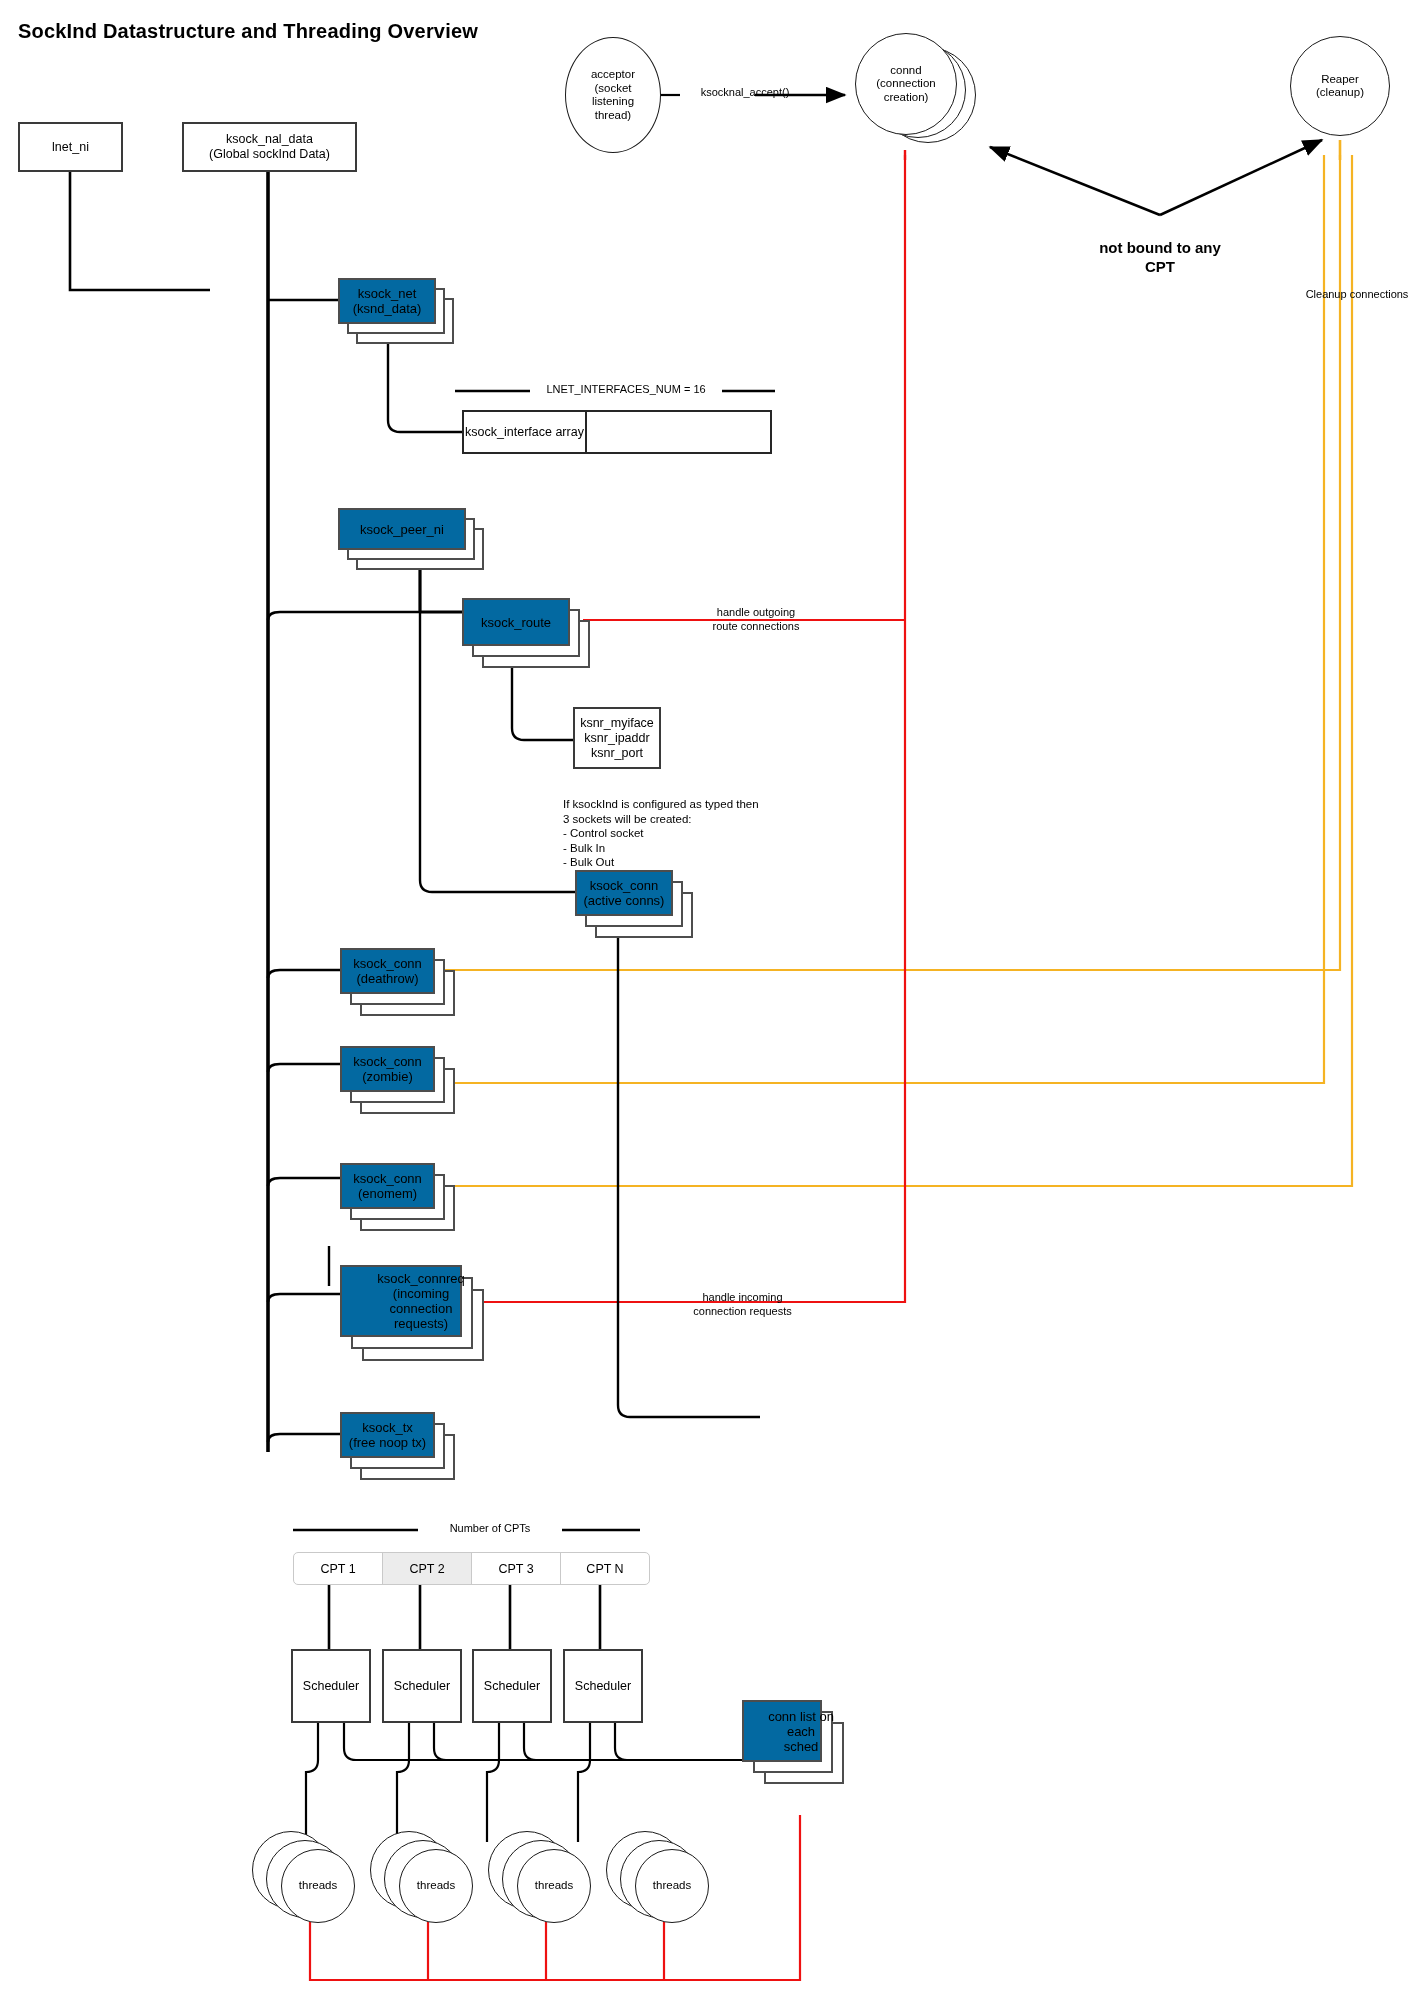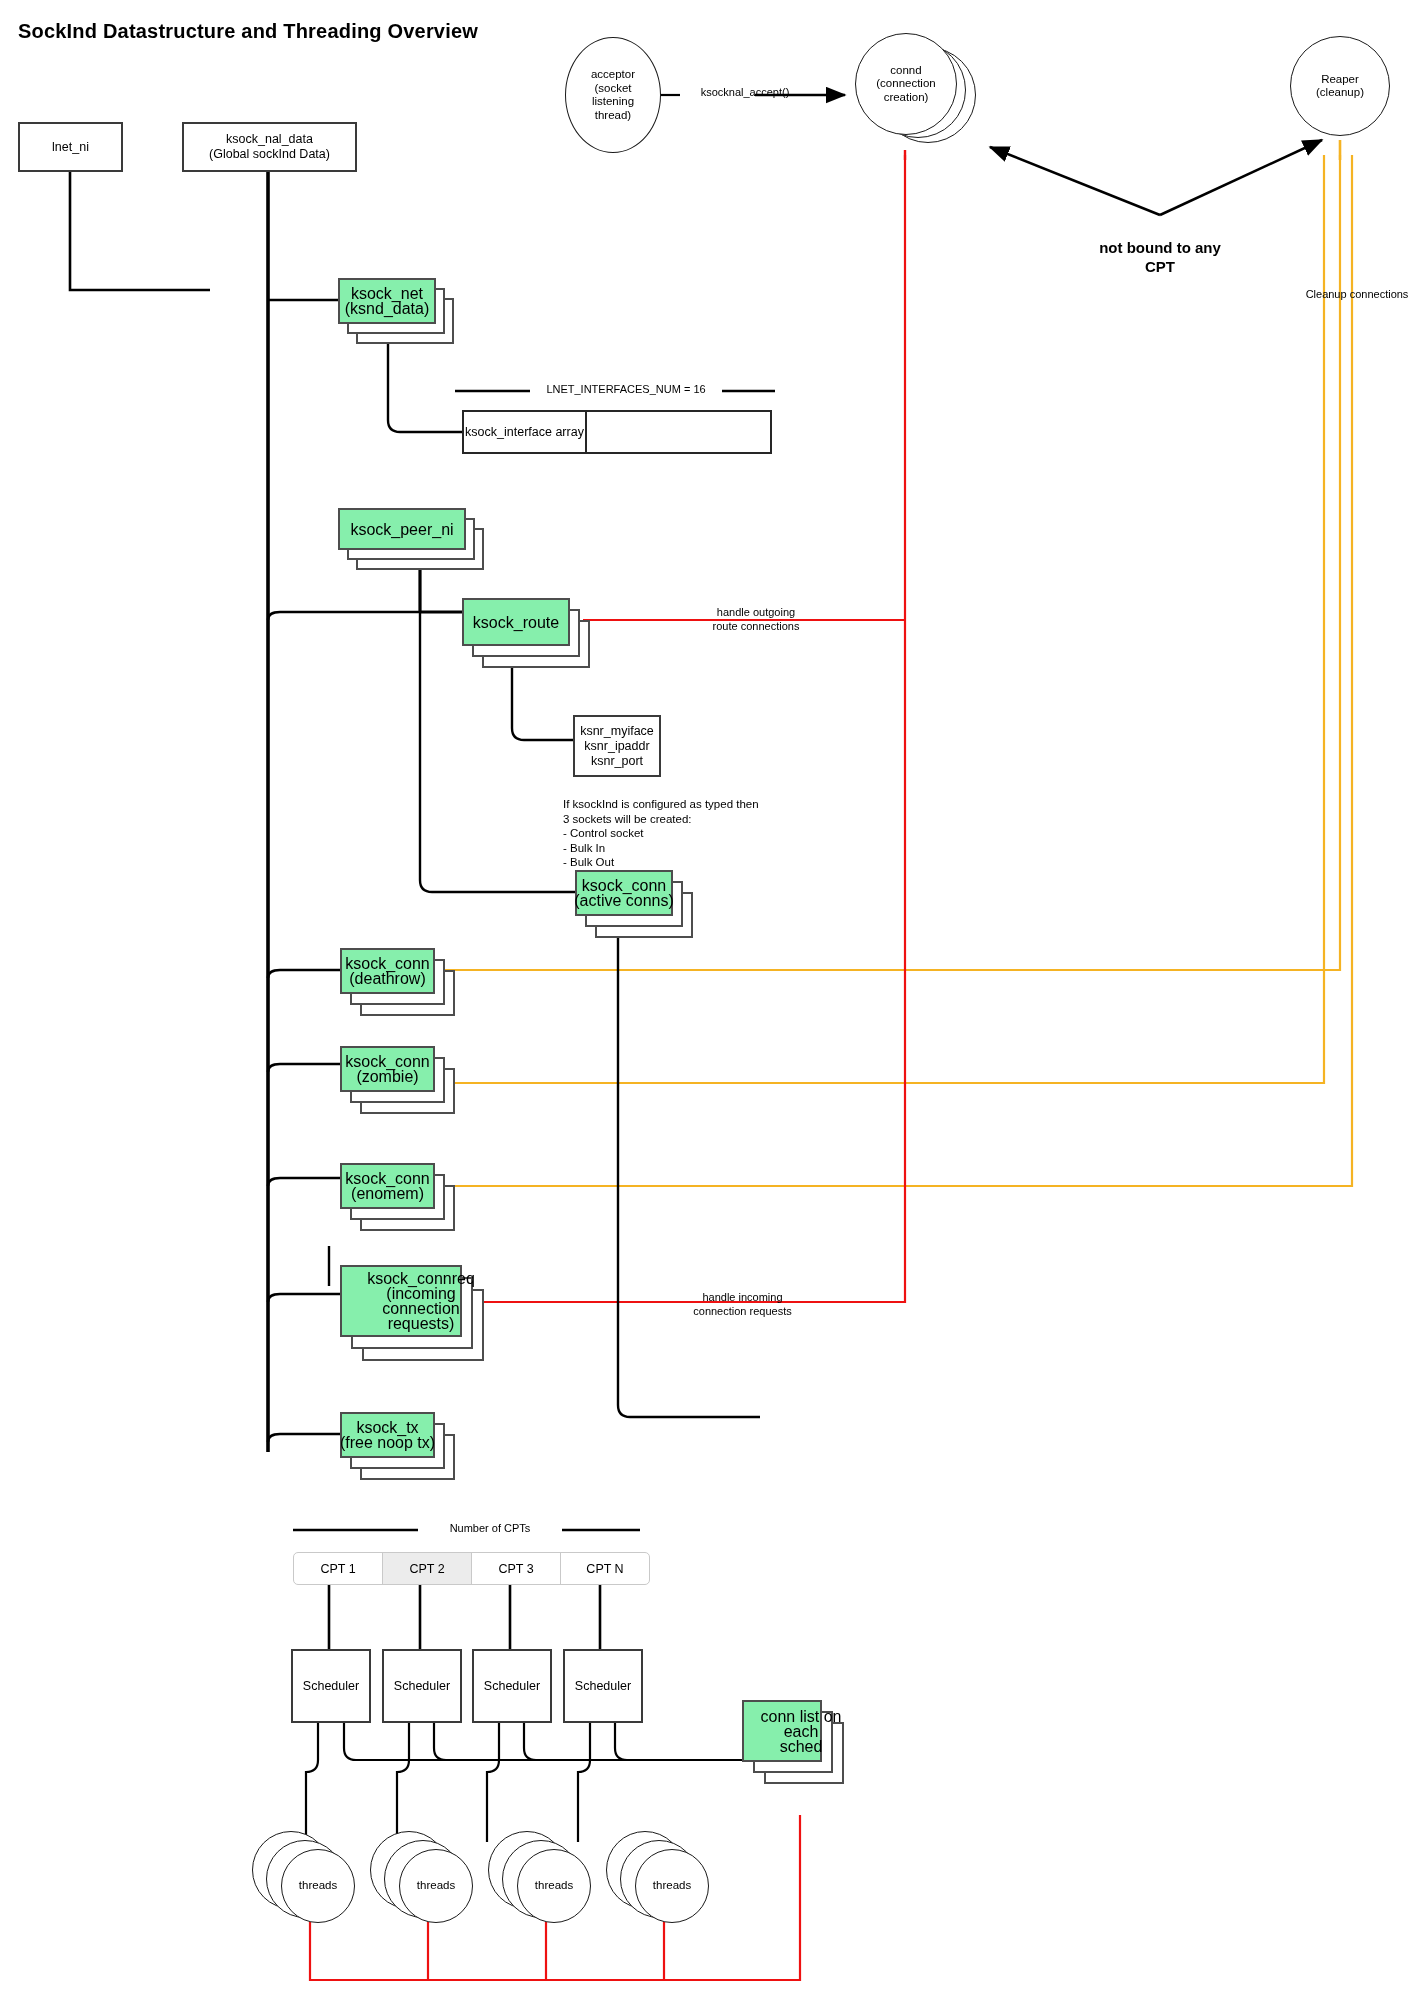--- a/index.html
+++ b/index.html
@@ -5,23 +5,23 @@
   html,body{margin:0;padding:0;background:#ffffff;}
   body{width:1425px;height:1999px;position:relative;
        font-family:"Liberation Sans","DejaVu Sans",sans-serif;
        color:#000;overflow:hidden;}
   #stage{position:absolute;left:0;top:0;width:1425px;height:1999px;}
   svg#wires{position:absolute;left:0;top:0;width:1425px;height:1999px;pointer-events:none;}
 
   .ttl{position:absolute;font-size:20px;font-weight:bold;letter-spacing:.2px;white-space:nowrap;}
 
   
-  .bx{position:absolute;box-sizing:border-box;background:#86efac;border:2px solid #4d4d4d;
+  .bx{position:absolute;box-sizing:border-box;background:#0369a1;border:2px solid #4d4d4d;
       display:flex;align-items:center;justify-content:center;text-align:center;
-      font-size:16px;line-height:15px;z-index:5;}
+      font-size:13px;line-height:15px;z-index:5;}
   .stk{position:absolute;z-index:3;}
   .stk .sh{position:absolute;box-sizing:border-box;background:#fff;border:2px solid #4d4d4d;}
 
   .plain{position:absolute;box-sizing:border-box;background:#fff;border:2px solid #3a3a3a;
       display:flex;align-items:center;justify-content:center;text-align:center;
       font-size:12.5px;line-height:15px;z-index:5;}
 
   
   .circ{position:absolute;box-sizing:border-box;background:#fff;border:1.6px solid #1a1a1a;
       border-radius:50%;display:flex;align-items:center;justify-content:center;
@@ -201,21 +201,21 @@
     <div class="sh" style="left:20px;top:22px;width:108px;height:48px;"></div>
     <div class="sh" style="left:10px;top:11px;width:108px;height:48px;"></div>
   </div>
   <div class="bx" style="left:462px;top:598px;width:108px;height:48px;">
     <span style="white-space:pre;">ksock_route</span>
   </div>
 
   <div class="lbl" style="left:686px;top:605px;width:140px;">handle outgoing
 route connections</div>
 
-  <div class="plain" style="left:573px;top:707px;width:88px;height:62px;margin-top:8px;">
+  <div class="plain" style="left:573px;top:707px;width:88px;height:62px;">
     <span style="white-space:pre;">ksnr_myiface
 ksnr_ipaddr
 ksnr_port</span>
   </div>
 
   <div class="lbl-l" style="left:563px;top:797px;width:260px;">If ksockInd is configured as typed then
 3 sockets will be created:
 - Control socket
 - Bulk In
 - Bulk Out</div>

